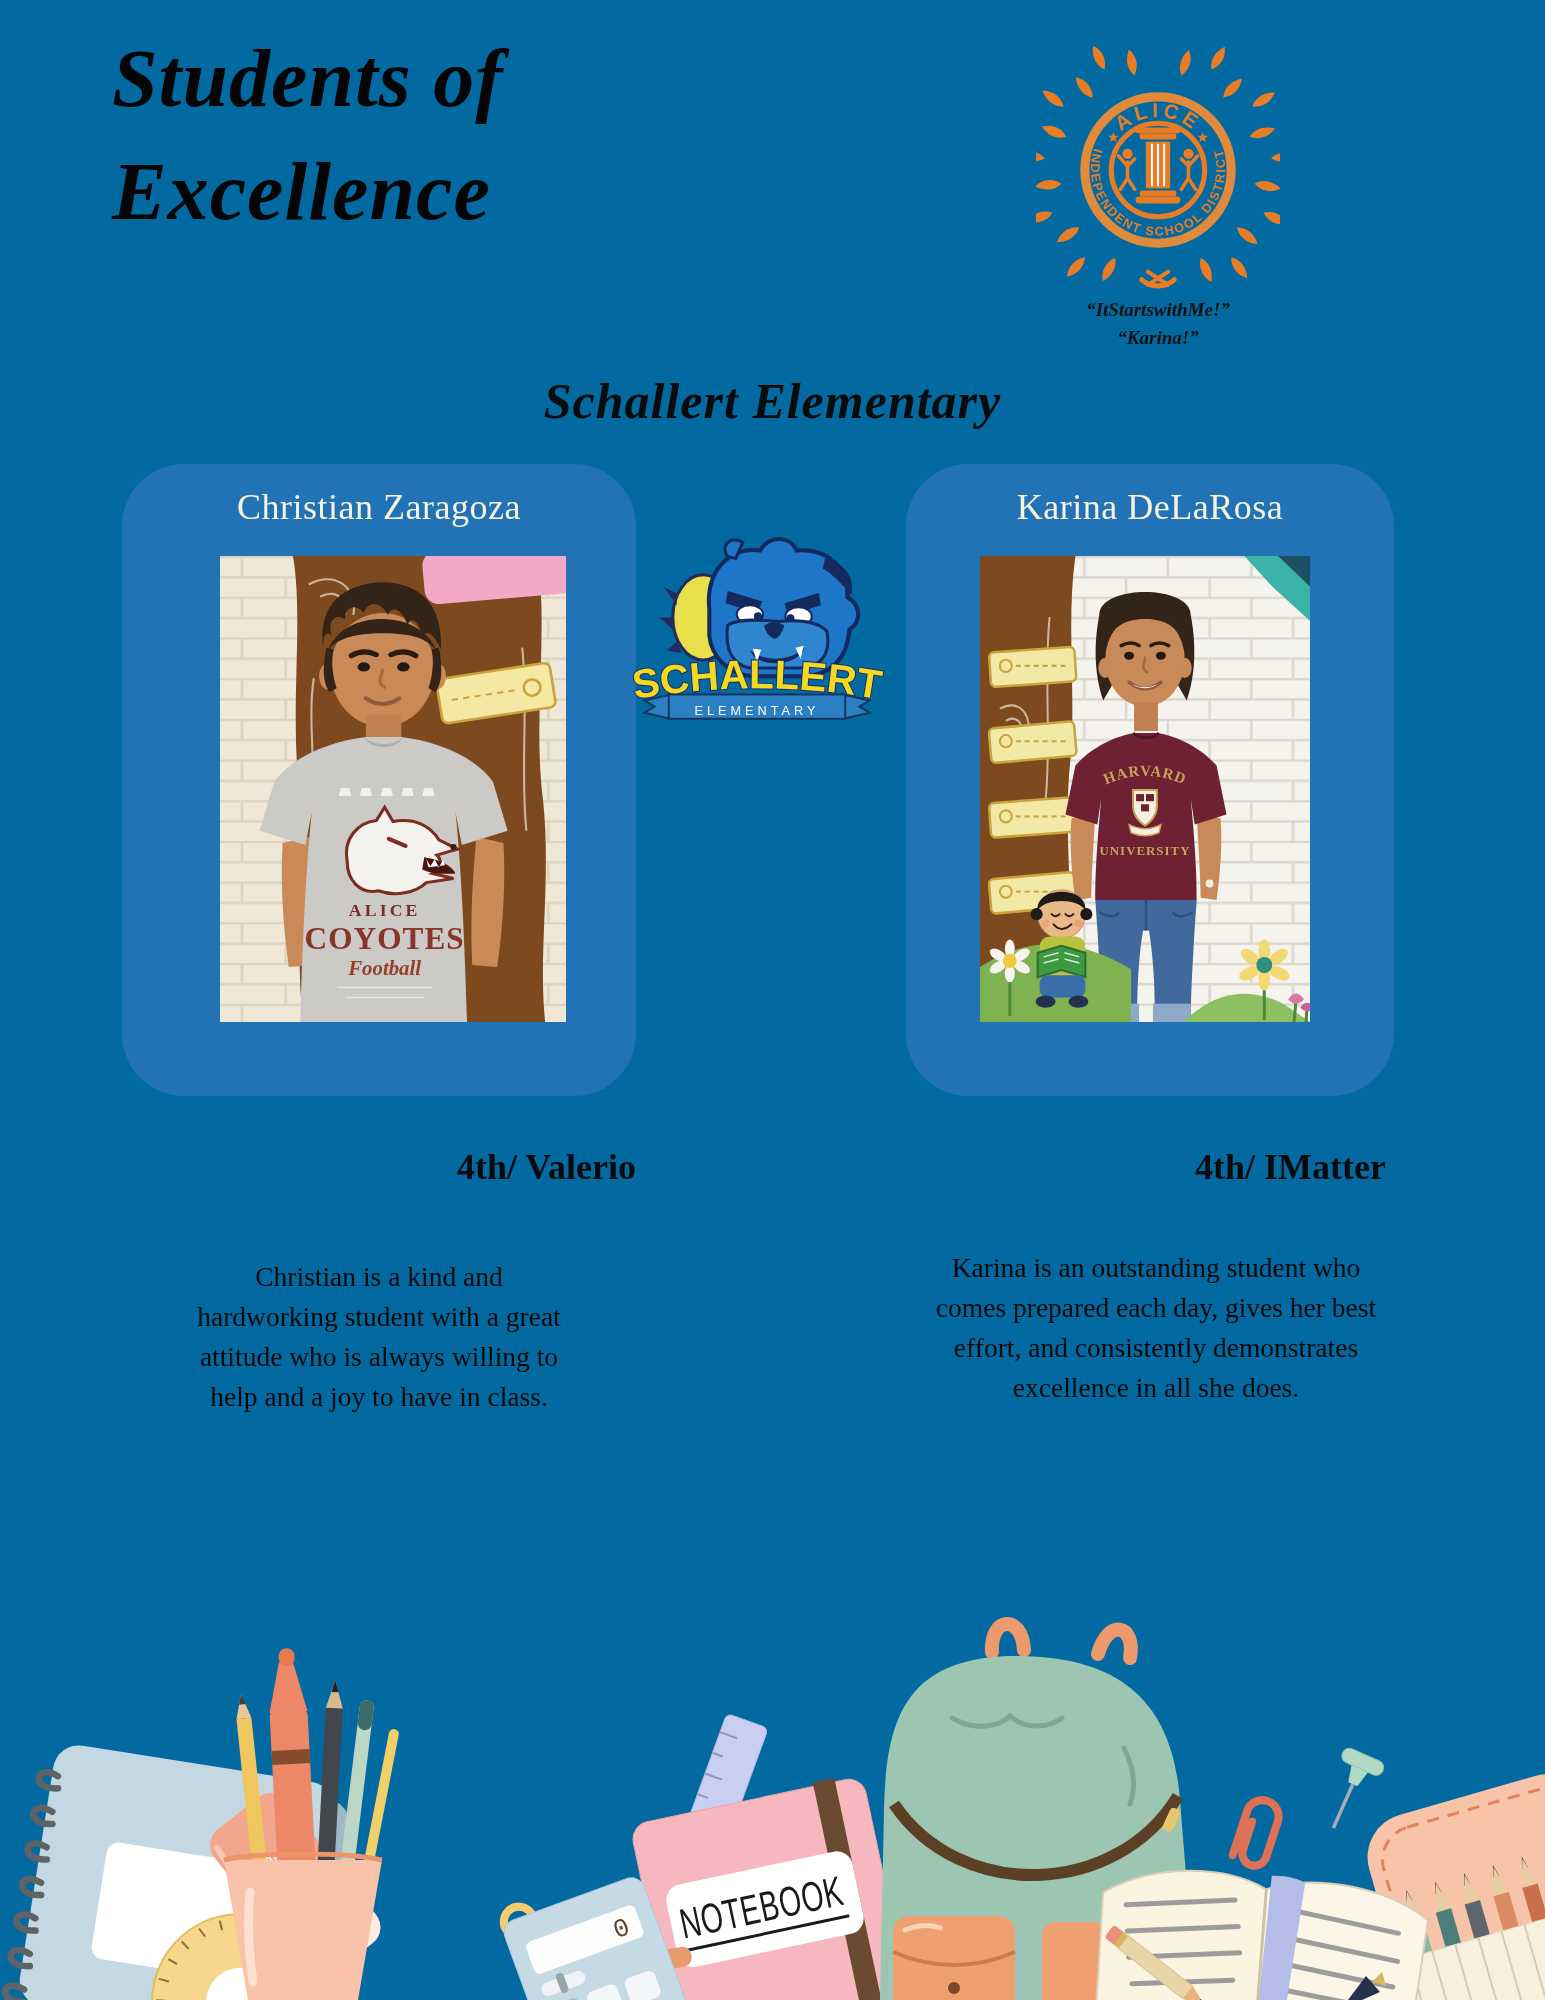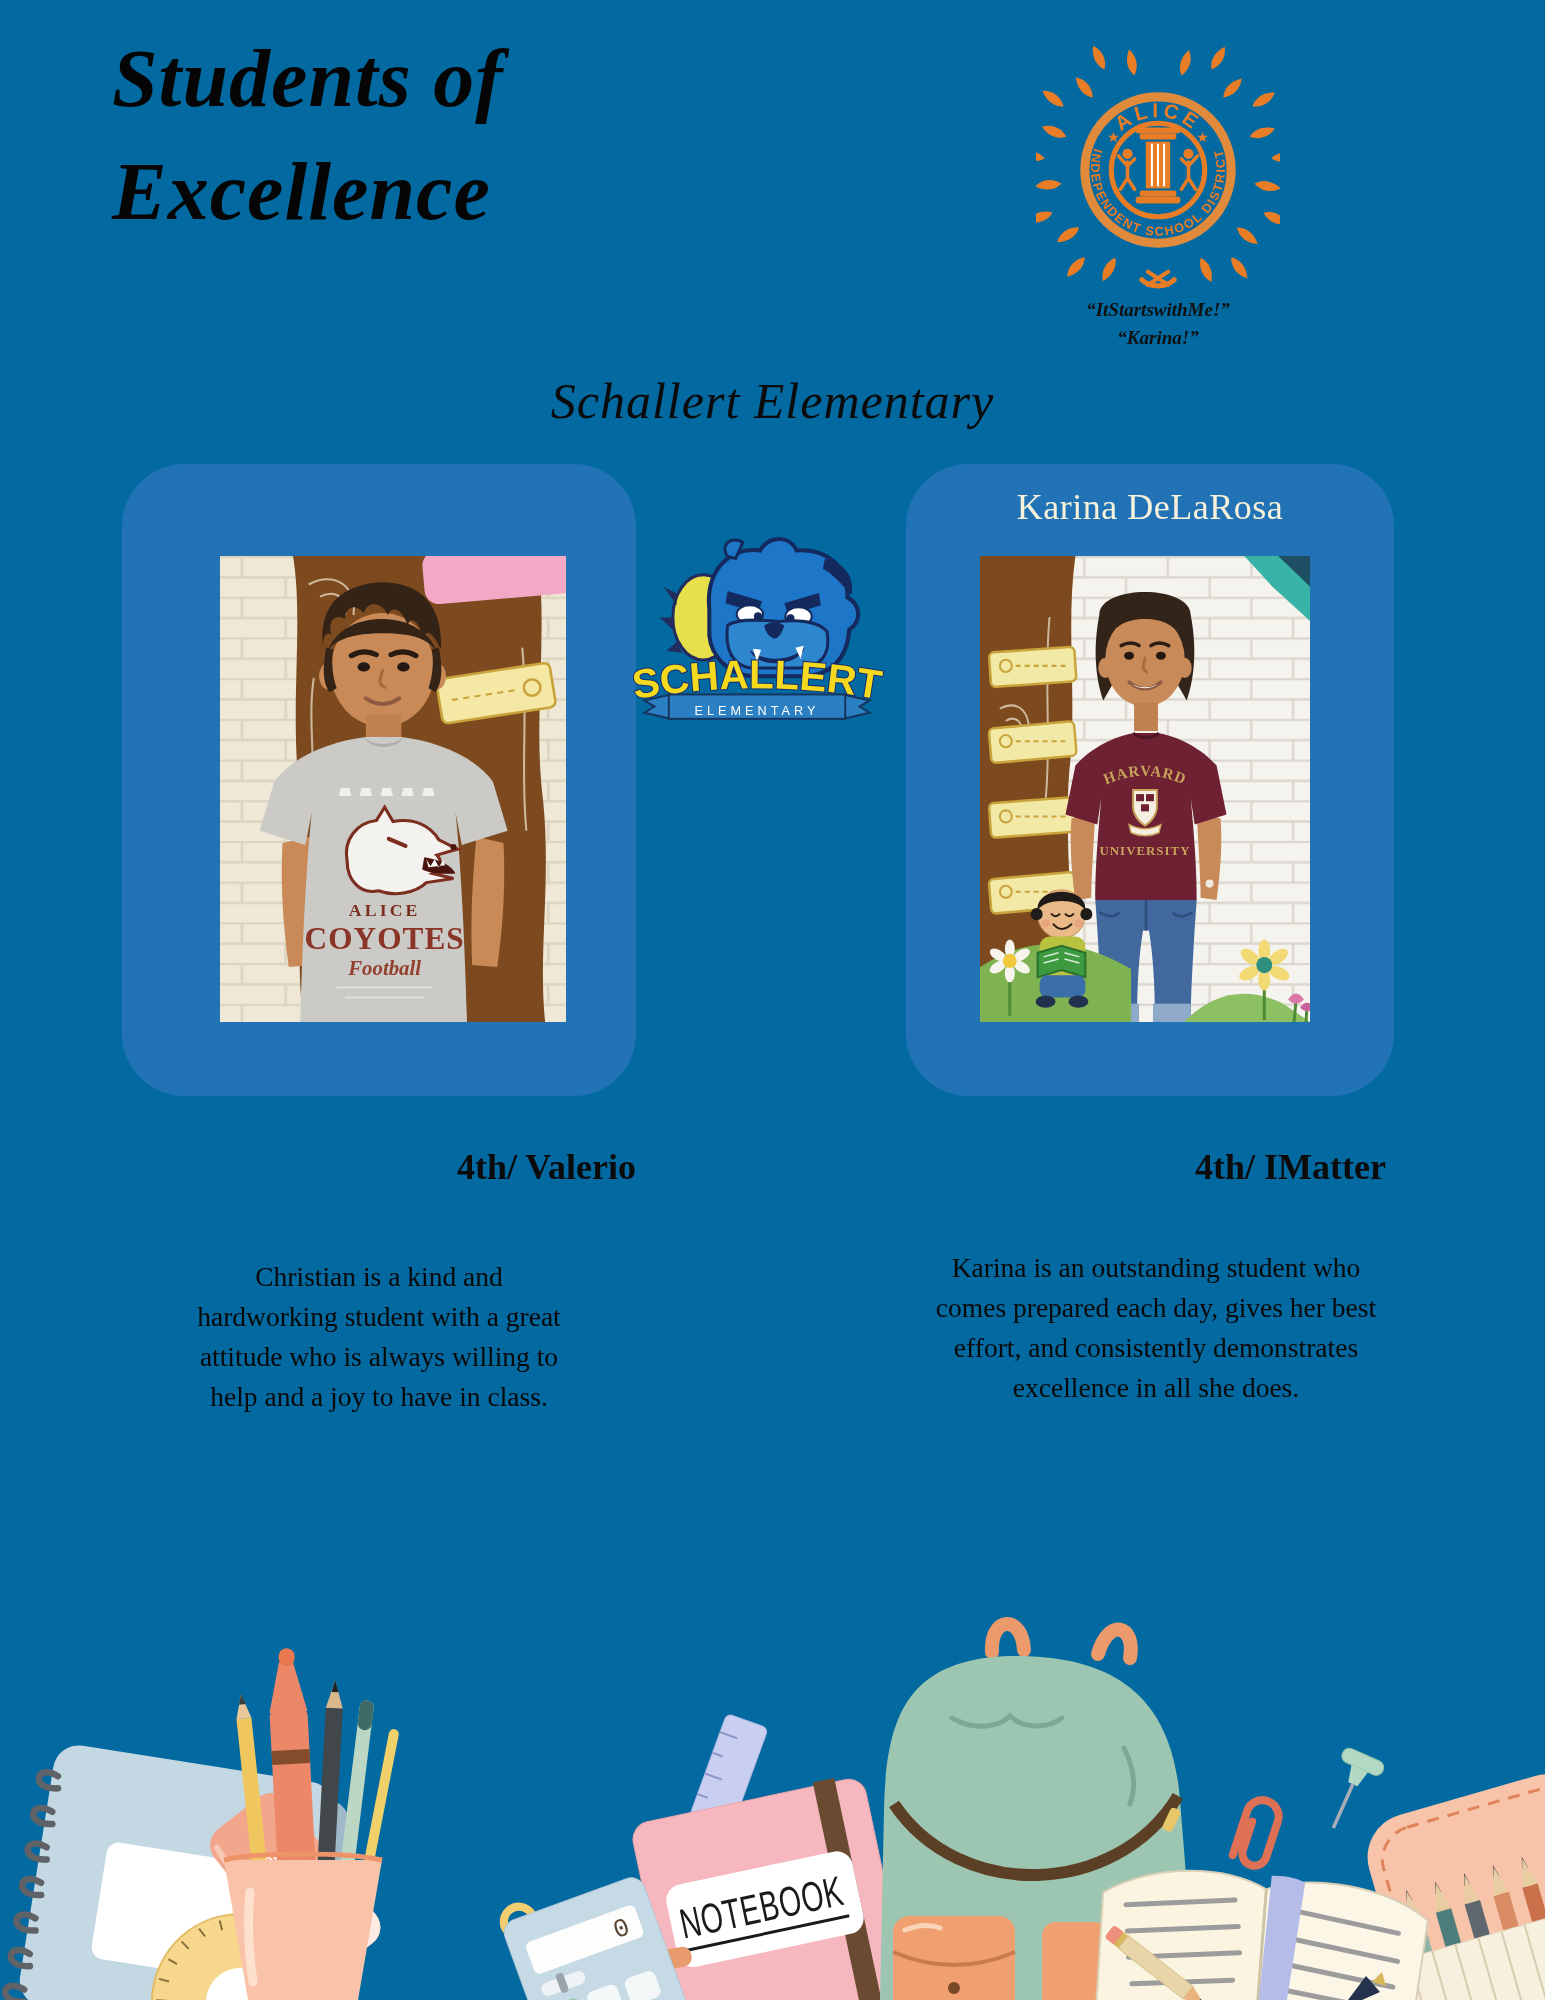--- a/index.html
+++ b/index.html
@@ -6,21 +6,21 @@
   #page{position:relative;width:1545px;height:2000px;background:#0369a1;overflow:hidden;
         font-family:"Liberation Serif", serif;color:#0b0b0b;}
   .abs{position:absolute;}
   
   .main-title{left:112px;top:22px;font-size:82px;font-weight:bold;font-style:italic;
               line-height:1.38;letter-spacing:1px;color:#050505;}
   .district-logo{left:1036px;top:40px;width:244px;text-align:center;}
   .district-motto{font-size:19px;font-weight:bold;font-style:italic;line-height:1.45;color:#101010;}
   
   .school-heading{left:0;top:372px;width:1545px;text-align:center;font-size:50px;
-                  font-weight:normal;font-style:italic;letter-spacing:1px;}
+                  font-weight:bold;font-style:italic;letter-spacing:1px;}
   
   .student-card{top:464px;height:632px;background:#2173B5;border-radius:62px;}
   .card-left{left:122px;width:514px;}
   .card-right{left:906px;width:488px;}
   .student-name{position:absolute;left:0;top:22px;width:100%;text-align:center;
                 font-size:36px;color:#F8F2DC;letter-spacing:0.5px;}
   .student-photo{position:absolute;top:92px;width:346px;height:466px;display:block;}
   .photo-left{left:98px;}
   .photo-right{left:74px;width:330px;}
   .school-logo{left:628px;top:516px;width:258px;height:218px;}
@@ -103,20 +103,21 @@
         <path d="M 150 120 V 136 M 150 124 L 143 117 M 150 124 L 159 114 M 150 136 L 143 147 M 150 136 L 157 147" fill="none"></path>
       </g>
     </svg>
     <div class="district-motto">“ItStartswithMe!”</div>
     <div class="district-motto">“Karina!”</div>
   </div>
 
   <div class="abs school-heading">Schallert Elementary</div>
 
   <div class="abs student-card card-left">
+    <div class="student-name">Christian Zaragoza</div>
     <svg class="student-photo photo-left" viewBox="0 0 332 458" preserveAspectRatio="none">
       <defs>
         <pattern id="brickL" width="84" height="40" patternUnits="userSpaceOnUse">
           <rect width="84" height="40" fill="#EFE8D6"></rect>
           <path d="M0 1 H84 M0 21 H84 M21 1 V21 M63 21 V40" stroke="#DDD4BF" stroke-width="2.5" fill="none"></path>
         </pattern>
       </defs>
       <rect width="332" height="458" fill="url(#brickL)"></rect>
       <g>
         <path d="M 70 0 L 305 0 C 315 80 300 160 310 240 C 318 320 305 390 312 458 L 80 458 C 70 380 85 300 75 220 C 68 140 80 60 70 0 Z" fill="#7C4A1E"></path>

